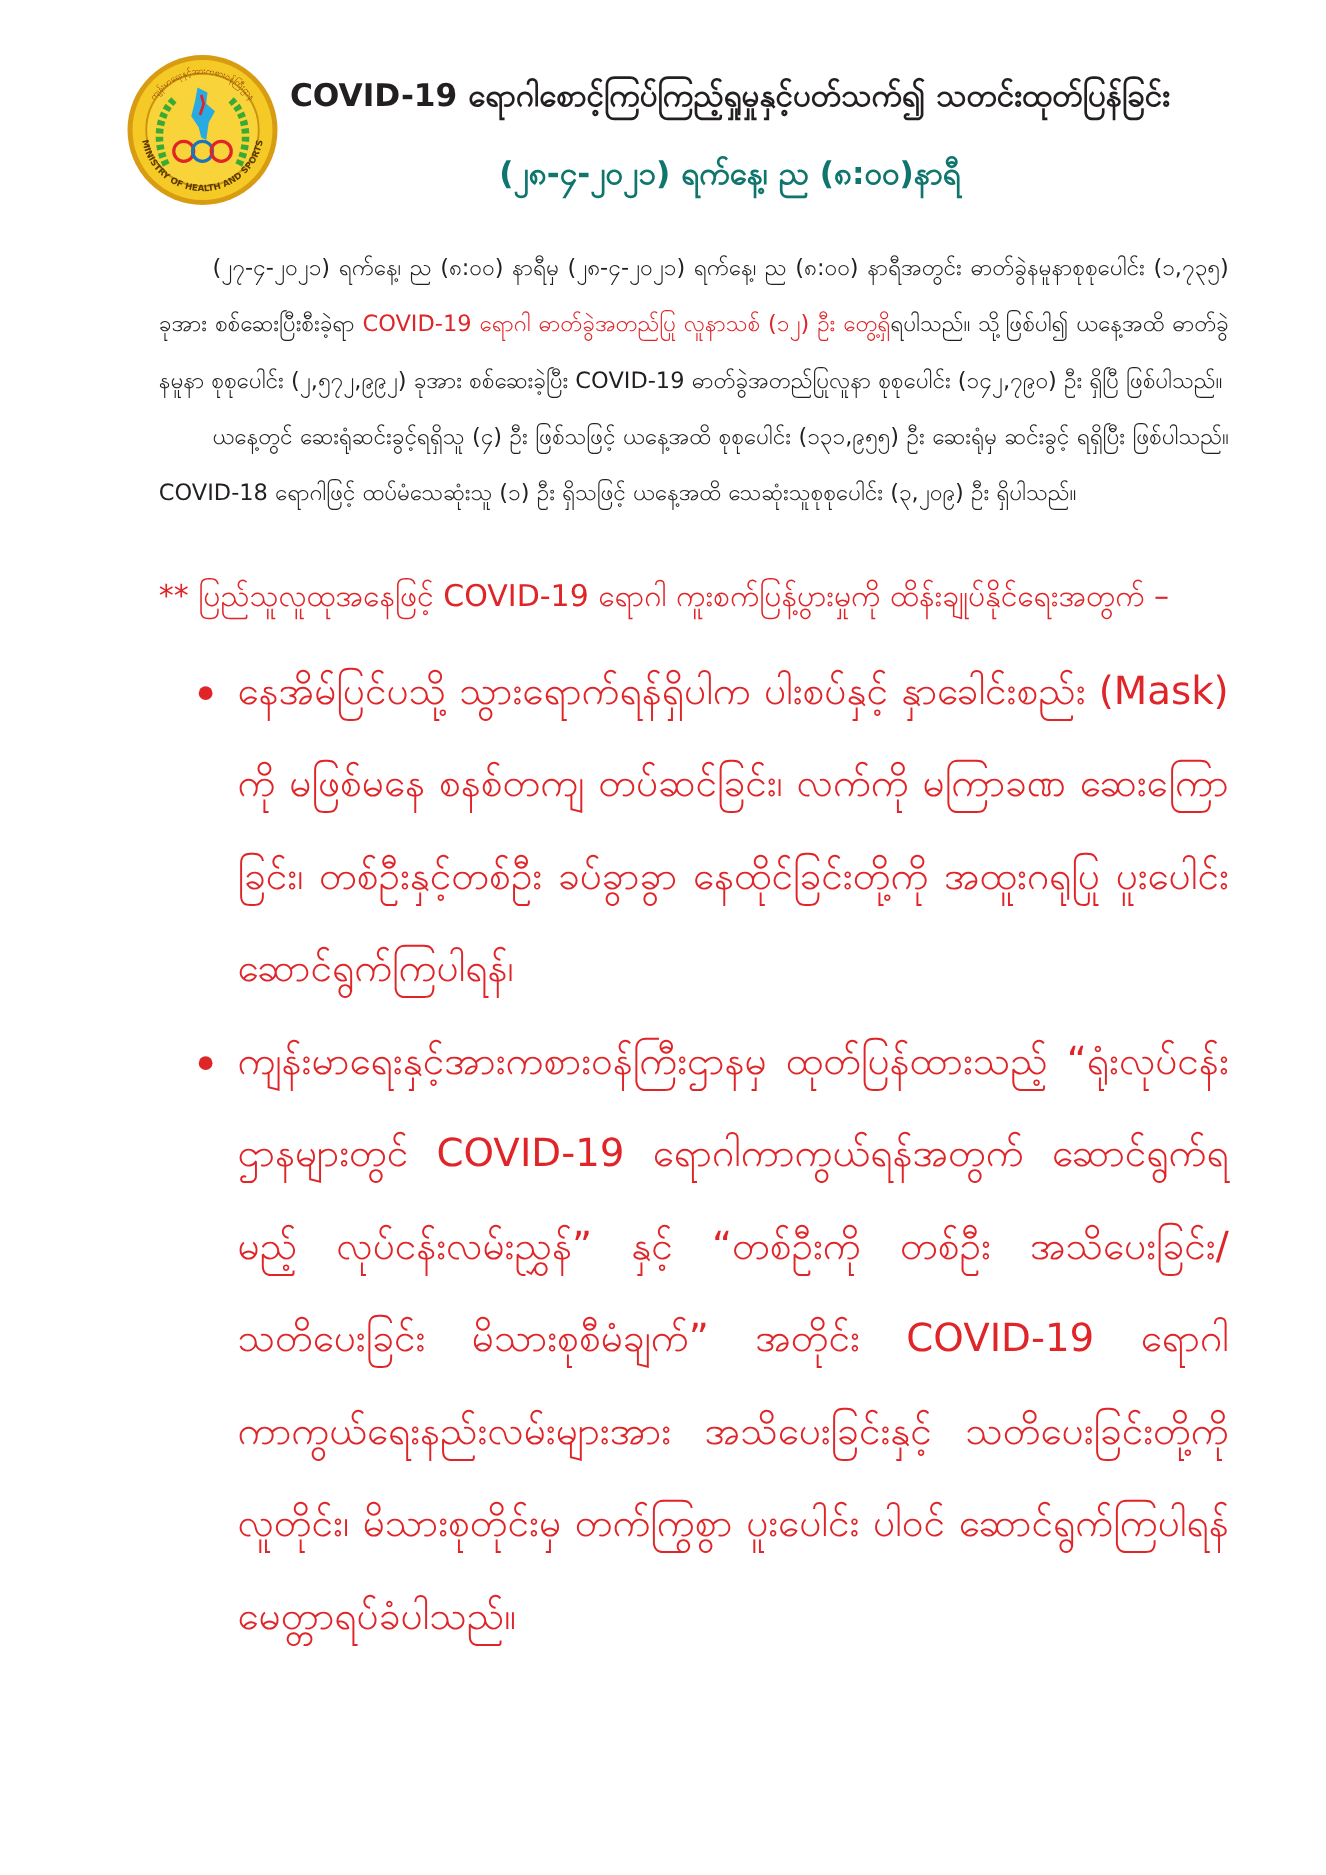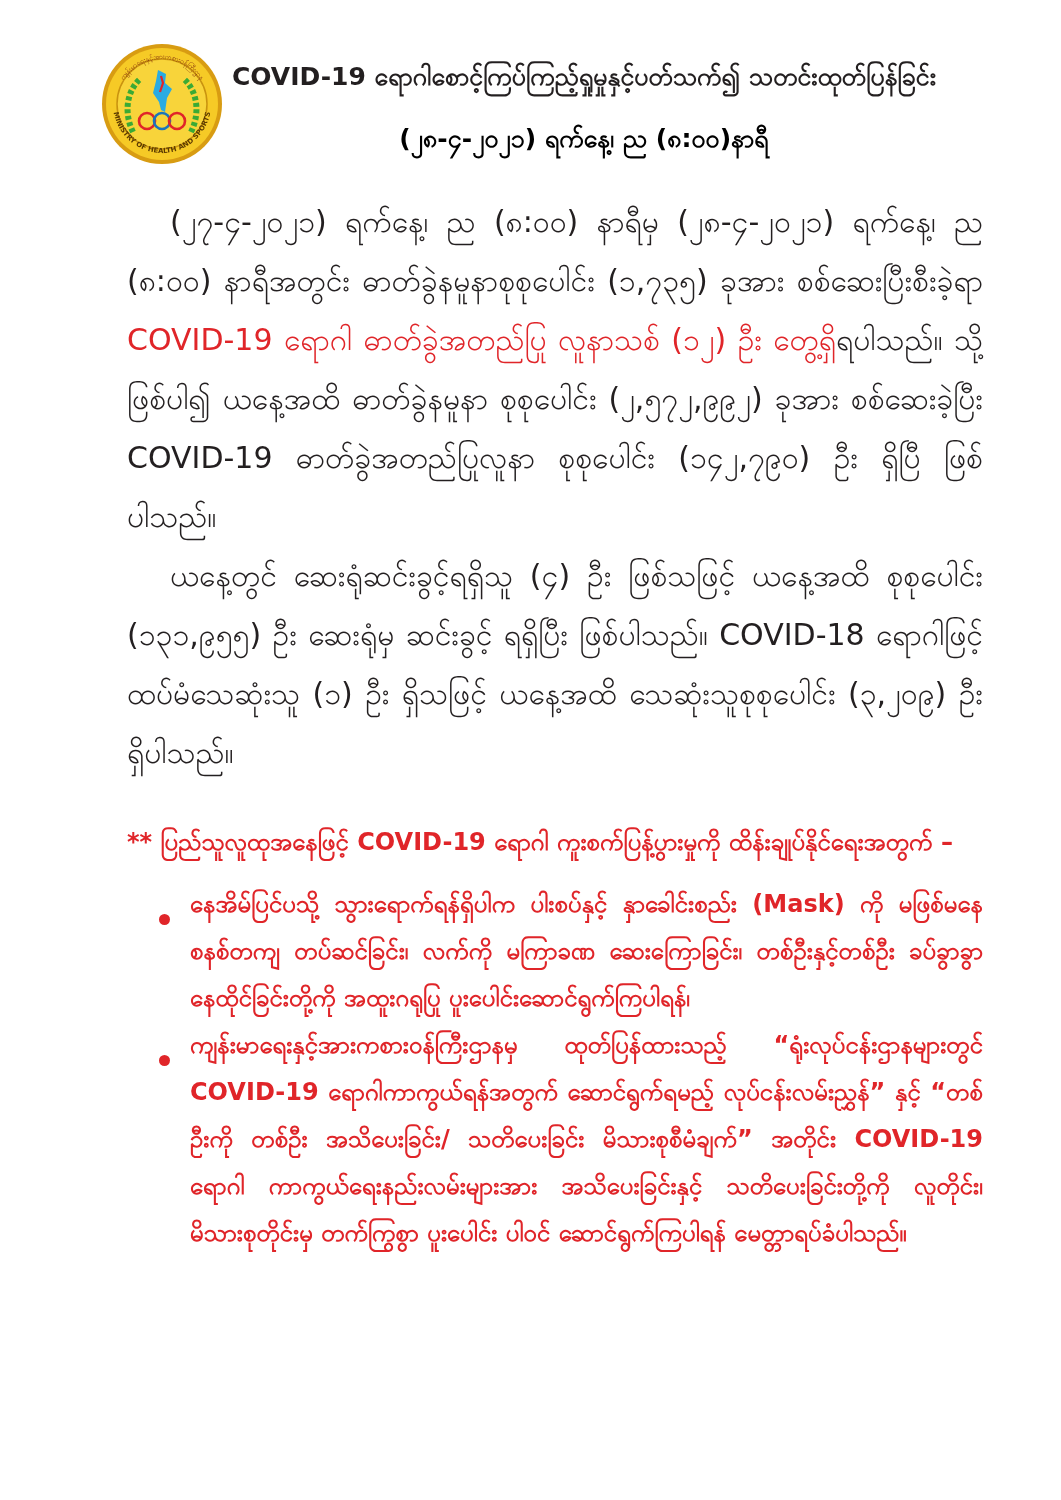--- a/index.html
+++ b/index.html
@@ -17,51 +17,51 @@
     width:124px; height:124px;
   }
   .titles {
     position:absolute; left:228px; top:58px; width:712px;
     text-align:center;
   }
   .doc-title {
     font-size:25px; font-weight:bold; color:#231f20; line-height:1.5;
   }
   .doc-date {
-    font-size:25px; font-weight:bold; color:#000000; margin-top:26px;
+    font-size:25px; font-weight:bold; color:#0f766e; margin-top:26px;
   }
   .content {
     position:absolute; left:127px; top:192px; width:856px;
   }
   .body-para {
-    font-size:30px; line-height:59px;
+    font-size:18px; line-height:45px;
     text-align:justify; text-justify:inter-word;
     text-indent:43px;
     color:#231f20;
   }
   .red-inline { color:#e02529; }
   .advisory {
     margin-top:22px;
-    color:#e02529; font-weight:bold;
+    color:#e02529; font-weight:normal;
   }
   .advisory-heading {
     font-size:24px; line-height:77px;
     text-align:justify;
   }
   .bullet {
     position:relative;
     padding-left:63px;
   }
   .bullet-dot {
     position:absolute; left:32px; top:33px;
     width:11px; height:11px; border-radius:50%;
     background:#e02529;
   }
   .bullet-text {
-    font-size:24px; line-height:47px;
+    font-size:31px; line-height:74px;
     text-align:justify; text-justify:inter-word;
   }
 </style>
 </head>
 <body>
 
 <div class="page">
 
   <div class="logo">
     <svg viewBox="0 0 124 124" width="124" height="124">

